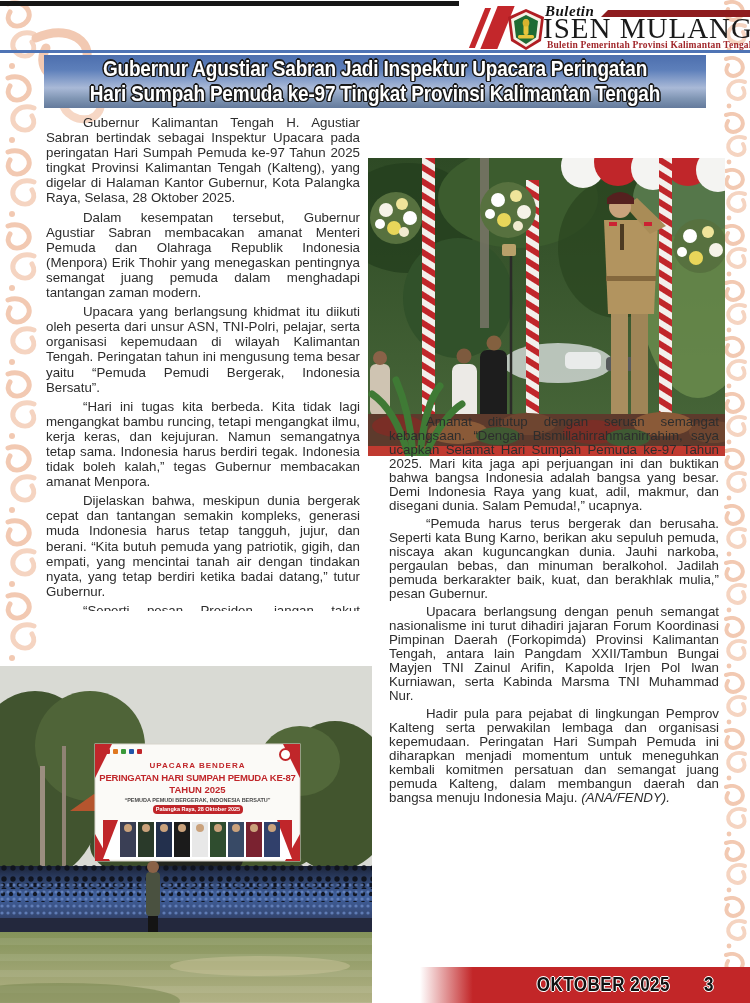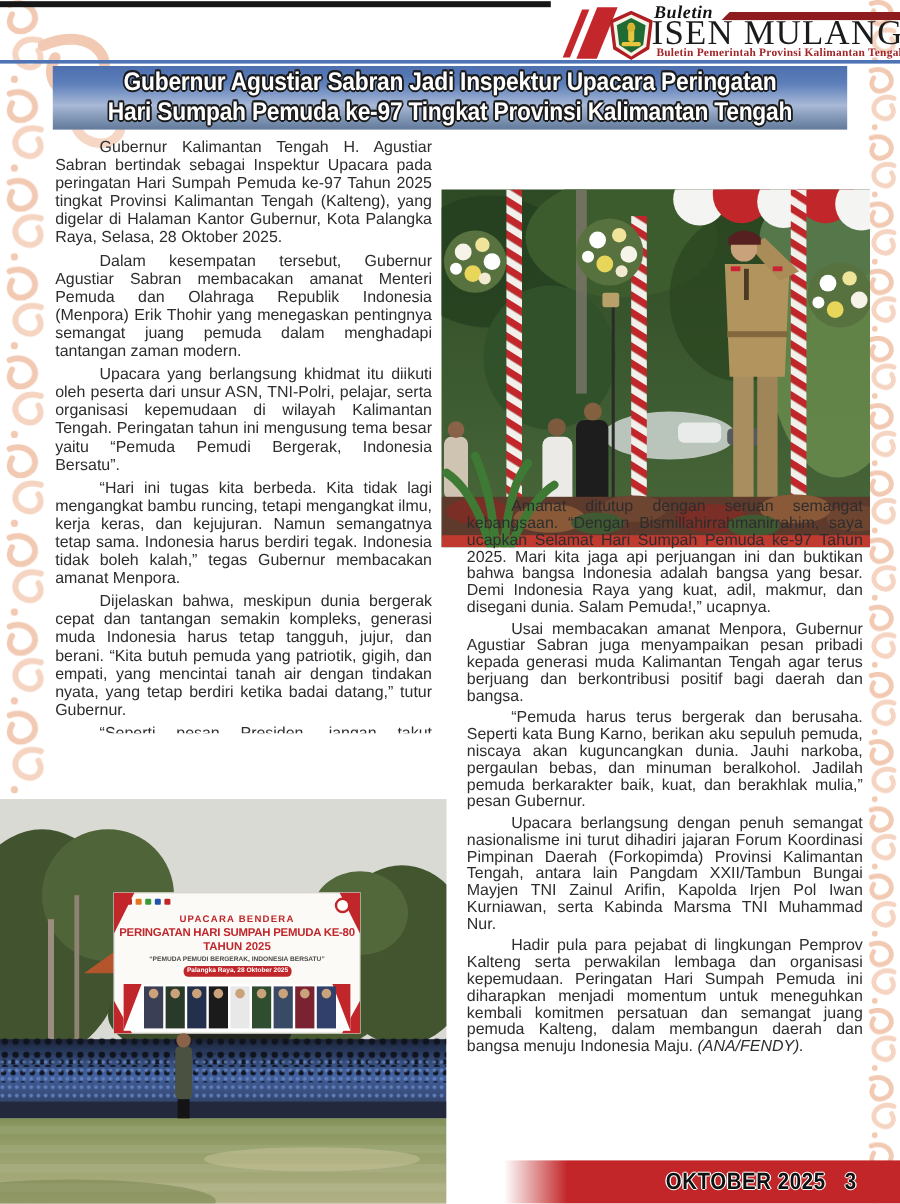--- a/index.html
+++ b/index.html
@@ -51,21 +51,21 @@
   .pb-l4{top:53px;font:600 5.5px "Liberation Sans",sans-serif;color:#4a4a4a;}
   .pb-date{top:61px;left:58px !important;width:90px !important;height:9px;background:#c0262a;border-radius:4px;
            font:700 5.5px/9px "Liberation Sans",sans-serif;color:#fff;}
   .pb-logos{top:5px;left:10px !important;width:auto !important;display:flex;gap:3px;}
   .pb-logos i{display:block;width:5px;height:5px;border-radius:1px;}
   .pb-ring{position:absolute;top:4px;right:8px;width:9px;height:9px;border:2px solid #c0262a;border-radius:50%;background:#fff;}
 
   
   .footer-bar{left:420px;top:967px;width:330px;height:36px;z-index:3;
      background:linear-gradient(90deg,rgba(194,38,40,0) 0%,#c22628 16%);
-     display:flex;align-items:center;justify-content:flex-end;gap:16px;padding-right:36px;box-sizing:border-box;}
+     display:flex;align-items:center;justify-content:flex-end;gap:34px;padding-right:36px;box-sizing:border-box;}
   .footer-text{font-weight:800;font-size:17px;color:#111;letter-spacing:.5px;transform:scaleY(1.15);
      text-shadow:-1px 0 #fff,1px 0 #fff,0 -1px #fff,0 1px #fff;}
 </style>
 </head>
 <body>
 
 <svg class="abs orn" style="left:0;top:0;" width="42" height="1003">
   <defs>
     <g id="curl">
       <path d="M8 4 C 26 -2 36 16 24 24 C 14 30 4 22 10 12" fill="none" stroke="#f2c9b2" stroke-width="5" stroke-linecap="round"></path>
@@ -234,21 +234,20 @@
       <path d="M40 296 C 30 262 16 244 4 236"></path>
       <path d="M45 296 C 42 258 34 236 28 222"></path>
       <path d="M52 296 C 56 260 62 240 72 228"></path>
       <path d="M58 296 C 70 268 84 252 94 246"></path>
     </g>
   </svg>
 </div>
 
 <div class="abs col col-right">
   <p>Amanat ditutup dengan seruan semangat kebangsaan. “Dengan Bismillahirrahmanirrahim, saya ucapkan Selamat Hari Sumpah Pemuda ke-97 Tahun 2025. Mari kita jaga api perjuangan ini dan buktikan bahwa bangsa Indonesia adalah bangsa yang besar. Demi Indonesia Raya yang kuat, adil, makmur, dan disegani dunia. Salam Pemuda!,” ucapnya.</p>
-  <p>Usai membacakan amanat Menpora, Gubernur Agustiar Sabran juga menyampaikan pesan pribadi kepada generasi muda Kalimantan Tengah agar terus berjuang dan berkontribusi positif bagi daerah dan bangsa.</p>
   <p>“Pemuda harus terus bergerak dan berusaha. Seperti kata Bung Karno, berikan aku sepuluh pemuda, niscaya akan kuguncangkan dunia. Jauhi narkoba, pergaulan bebas, dan minuman beralkohol. Jadilah pemuda berkarakter baik, kuat, dan berakhlak mulia,” pesan Gubernur.</p>
   <p>Upacara berlangsung dengan penuh semangat nasionalisme ini turut dihadiri jajaran Forum Koordinasi Pimpinan Daerah (Forkopimda) Provinsi Kalimantan Tengah, antara lain Pangdam XXII/Tambun Bungai Mayjen TNI Zainul Arifin, Kapolda Irjen Pol Iwan Kurniawan, serta Kabinda Marsma TNI Muhammad Nur.</p>
   <p><span>Hadir pula para pejabat di lingkungan Pemprov Kalteng serta perwakilan lembaga dan organisasi kepemudaan. Peringatan Hari Sumpah Pemuda ini diharapkan menjadi momentum untuk meneguhkan kembali komitmen persatuan dan semangat juang pemuda Kalteng, dalam membangun daerah dan bangsa menuju Indonesia Maju.</span> <span class="byline">(ANA/FENDY).</span></p>
 </div>
 
 <div class="abs photo photo2">
   <svg width="372" height="344" viewBox="0 0 372 344">
     <defs>
       <linearGradient id="grass" x1="0" y1="0" x2="0" y2="1">
         <stop offset="0" stop-color="#84935a"></stop>
@@ -335,21 +334,21 @@
   <div class="pb">
     <div class="pb-logos">
       <i style="background:#c0262a"></i>
         <i style="background:#e07820"></i>
         <i style="background:#3a9a3a"></i>
         <i style="background:#2255aa"></i>
         <i style="background:#c0262a"></i>
     </div>
     <span class="pb-ring"></span>
     <div class="pb-l1">UPACARA BENDERA</div>
-    <div class="pb-l2">PERINGATAN HARI SUMPAH PEMUDA KE-80</div>
+    <div class="pb-l2">PERINGATAN HARI SUMPAH PEMUDA KE-87</div>
     <div class="pb-l3">TAHUN 2025</div>
     <div class="pb-l4">“PEMUDA PEMUDI BERGERAK, INDONESIA BERSATU”</div>
     <div class="pb-date">Palangka Raya, 28 Oktober 2025</div>
   </div>
 </div>
 
 <div class="abs footer-bar">
   <span class="footer-text">OKTOBER 2025</span>
   <span class="footer-text">3</span>
 </div>

